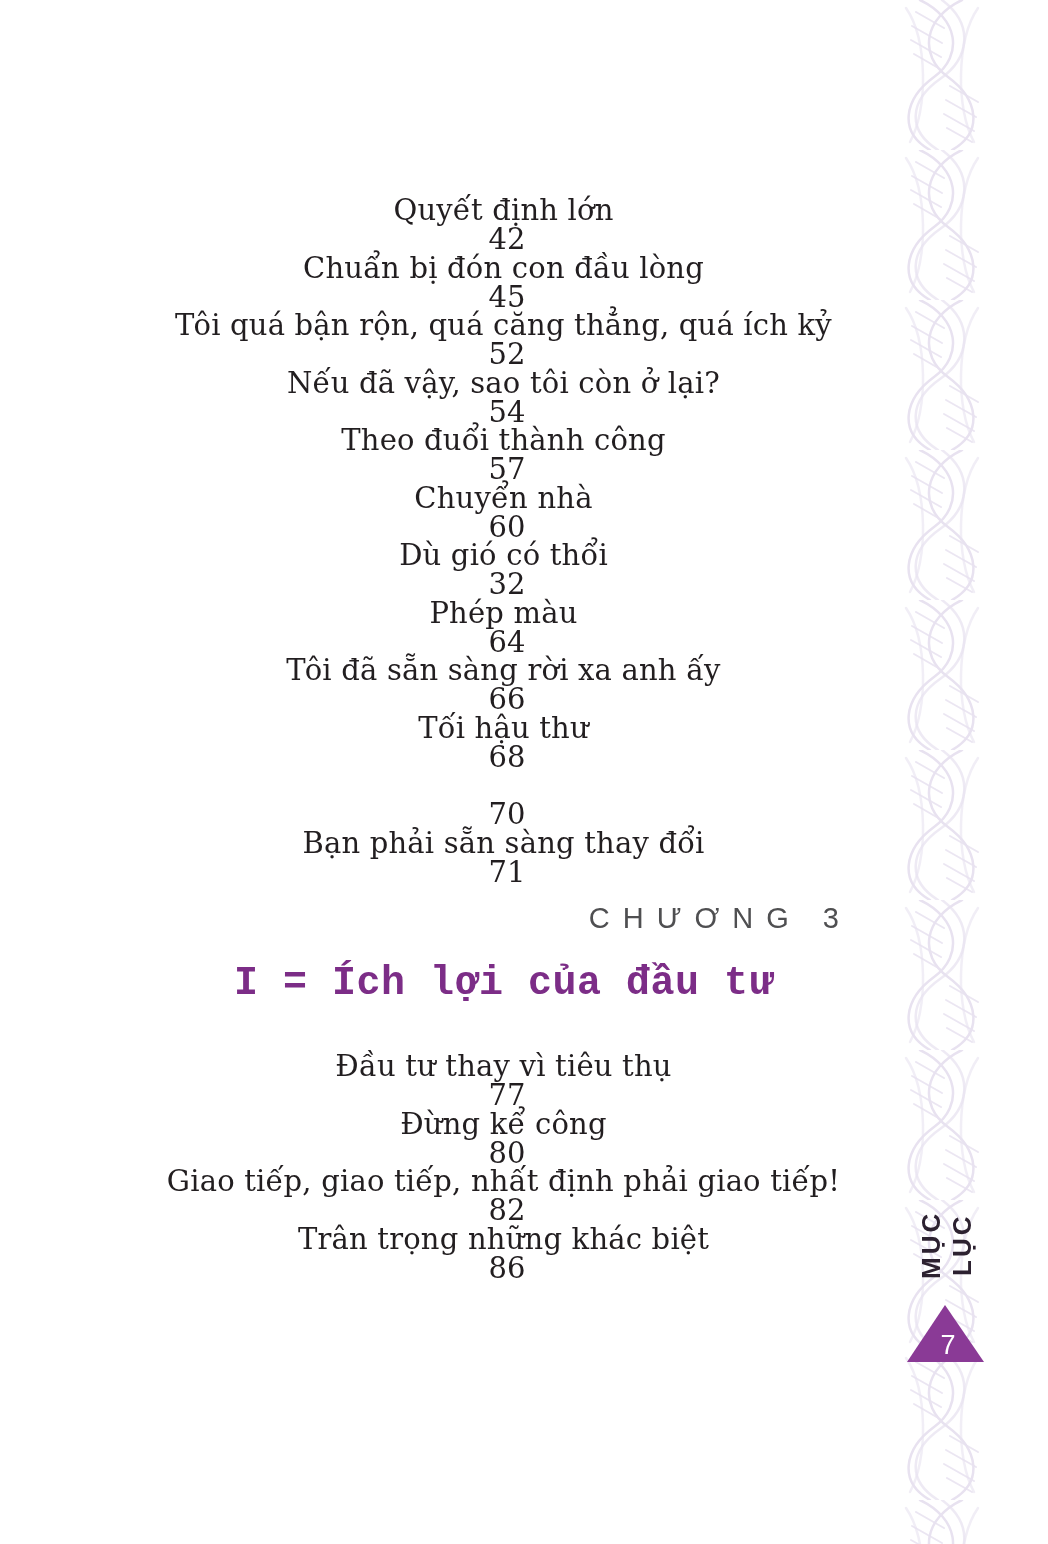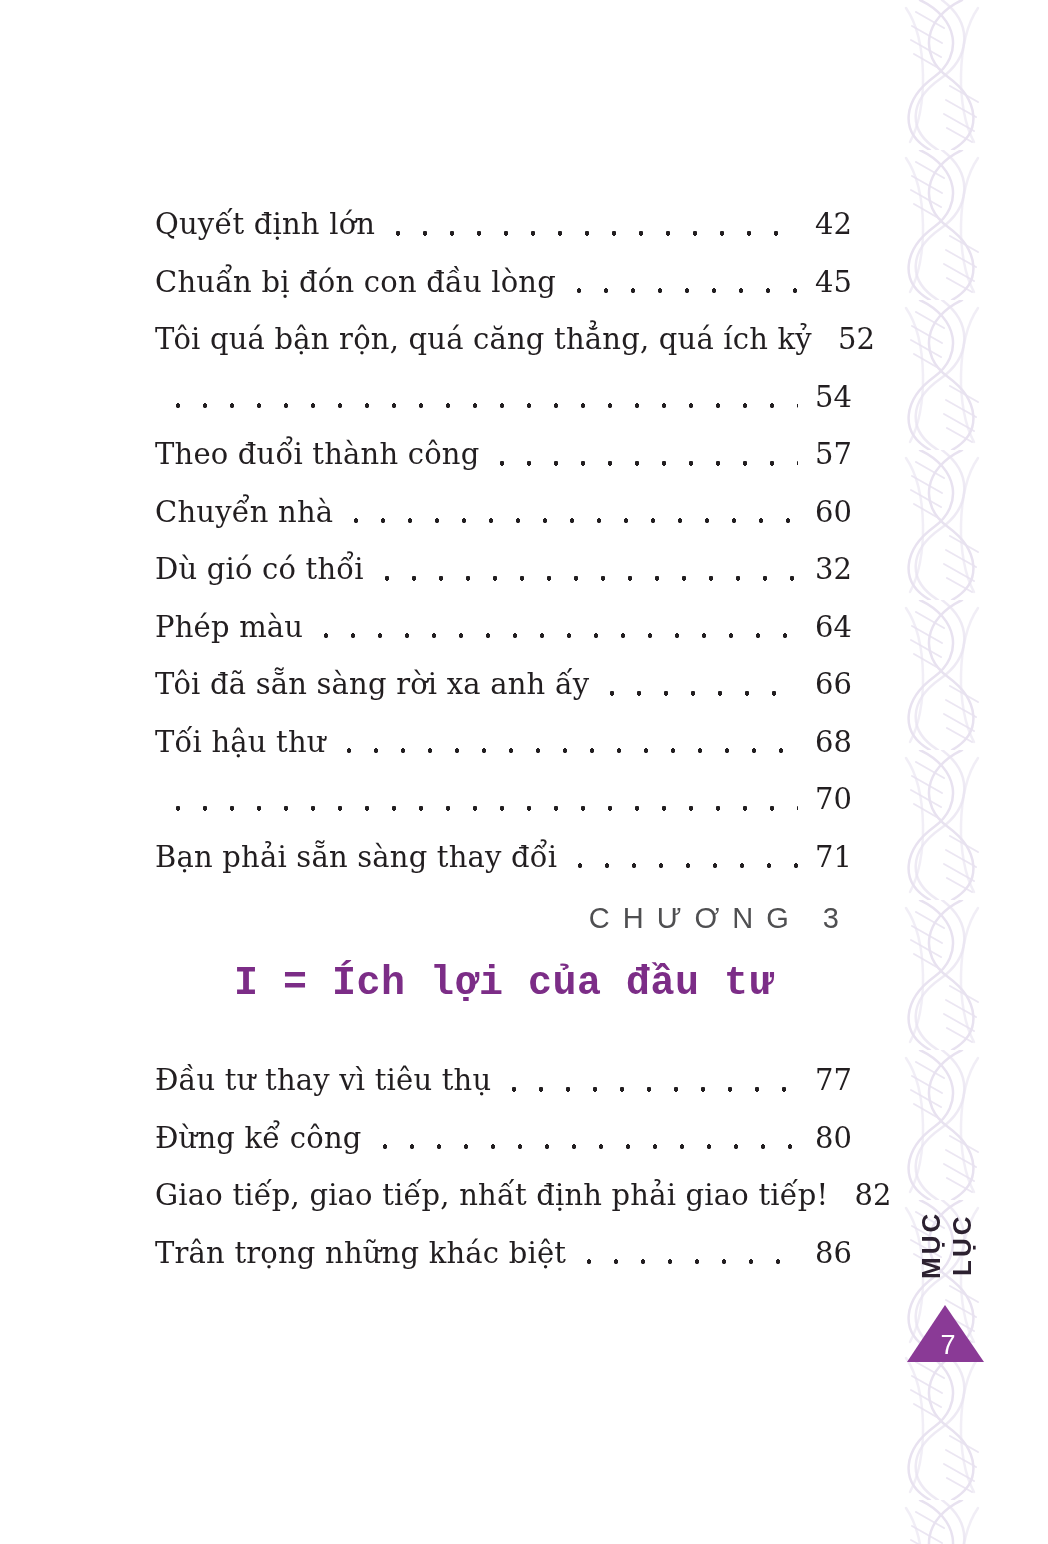--- a/index.html
+++ b/index.html
@@ -26,20 +26,21 @@
     left: 155px; top: 196px;
     width: 697px;
   }
   .toc-row {
     display: flex;
     align-items: center;
     height: 57.5px;
     font-size: 29px;
     line-height: 1;
     white-space: nowrap;
+    flex-direction: column;
   }
   .toc-title { flex: 0 0 auto; letter-spacing: 0.2px; }
   .toc-leader {
     flex: 1 1 auto;
     height: 100%;
     margin: 0 10px 0 9px;
     background-image: radial-gradient(circle 2.4px at 14px 37px, var(--ink, #221e20) 97%, rgba(0,0,0,0) 100%);
     background-size: 27px 57.5px;
     background-repeat: repeat-x;
   }
@@ -136,20 +137,21 @@
       </div>
 
 
       <div class="toc-row">
         <span class="toc-title">Tôi quá bận rộn, quá căng thẳng, quá ích kỷ</span>
         <span class="toc-leader"></span>
         <span class="toc-page">52</span>
       </div>
 
       <div class="toc-row">
+        <span class="toc-title">Nếu đã vậy, sao tôi còn ở lại?</span>
         <span class="toc-leader"></span>
         <span class="toc-page">54</span>
       </div>
 
       <div class="toc-row">
         <span class="toc-title">Theo đuổi thành công</span>
         <span class="toc-leader"></span>
         <span class="toc-page">57</span>
       </div>
 

